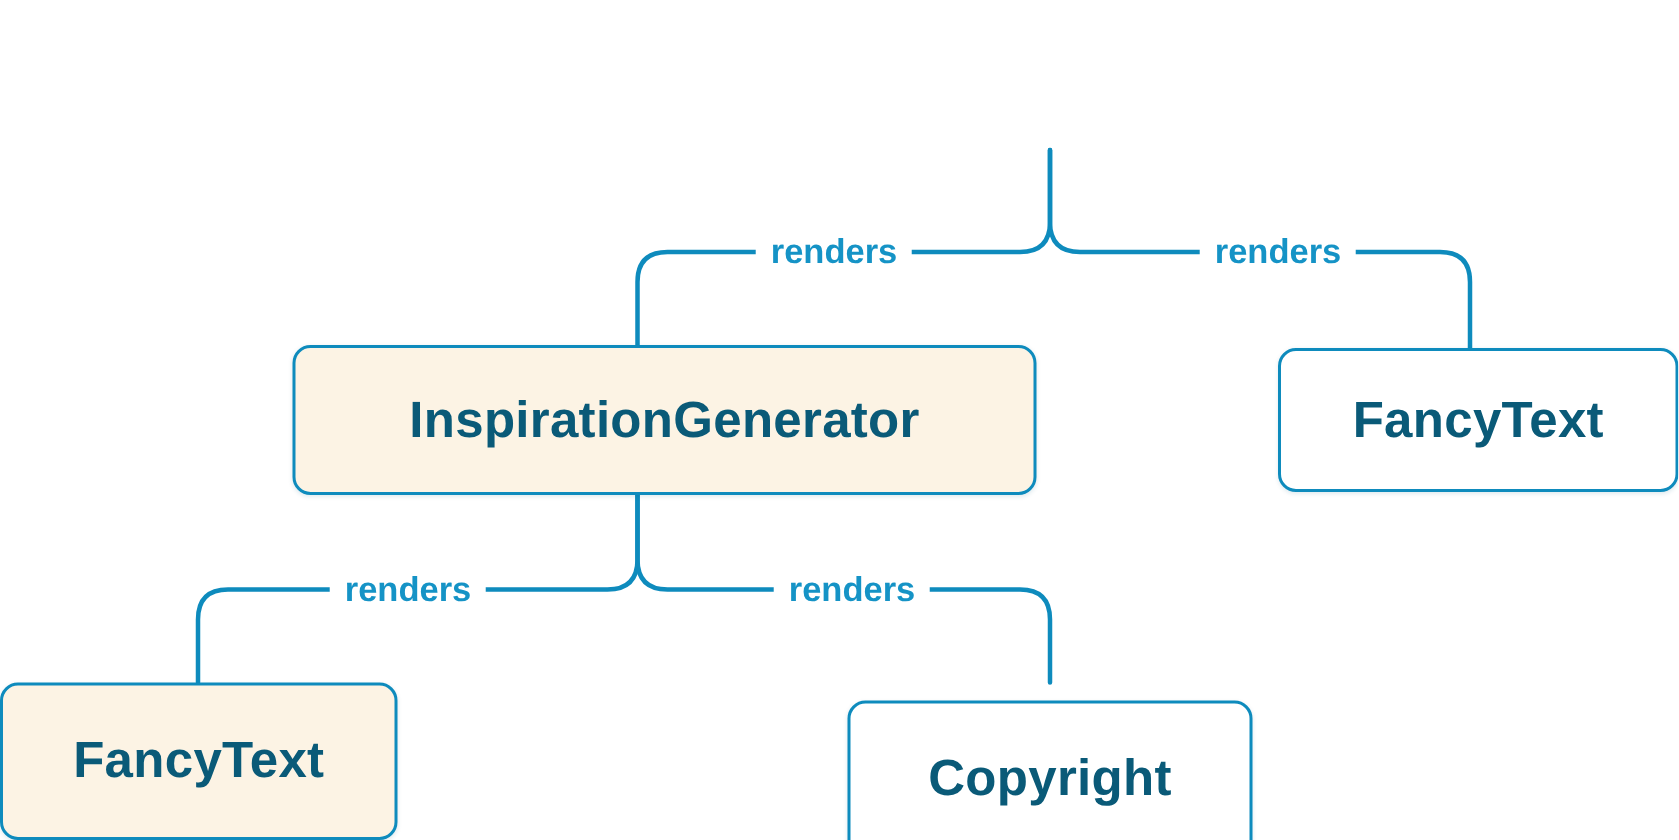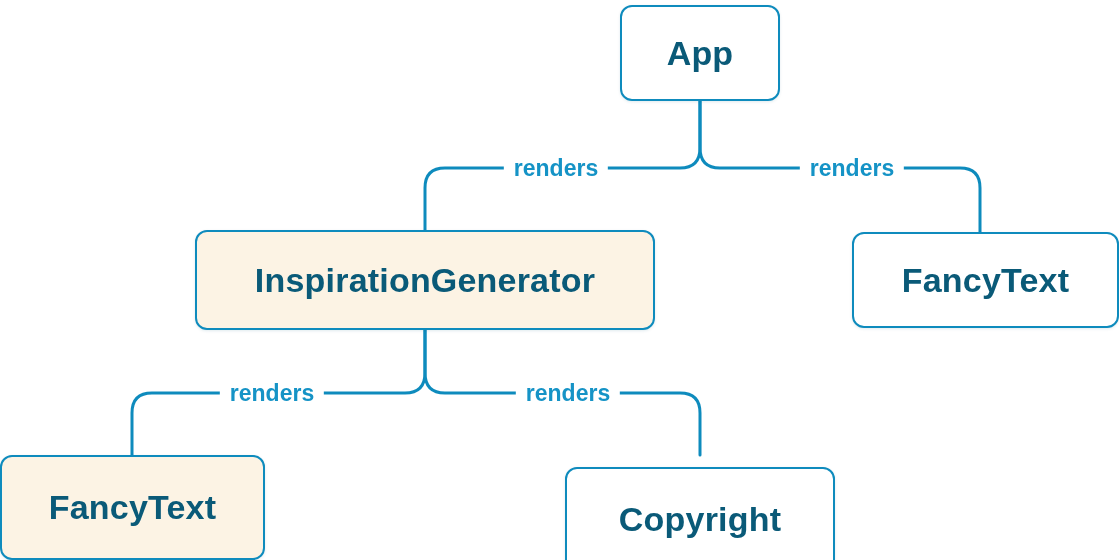--- a/index.html
+++ b/index.html
@@ -79,25 +79,22 @@
   </svg>
 
   <div class="edge-label" style="left:556px; top:168px;">renders</div>
 
   <div class="edge-label" style="left:852px; top:168px;">renders</div>
 
   <div class="edge-label" style="left:272px; top:393px;">renders</div>
 
   <div class="edge-label" style="left:568px; top:393px;">renders</div>
 
-  <div class="node default" style="left:620px; top:5px; width:160px; height:96px;">
-    <span>App</span>
-  </div>
 
-  <div class="node highlight" style="left:195px; top:230px; width:460px; height:100px;">
+  <div class="node highlight" style="left:195px; top:230px; width:496px; height:100px;">
     <span>InspirationGenerator</span>
   </div>
 
   <div class="node default" style="left:852px; top:232px; width:267px; height:96px;">
     <span>FancyText</span>
   </div>
 
   <div class="node highlight" style="left:0px; top:455px; width:265px; height:105px;">
     <span>FancyText</span>
   </div>

